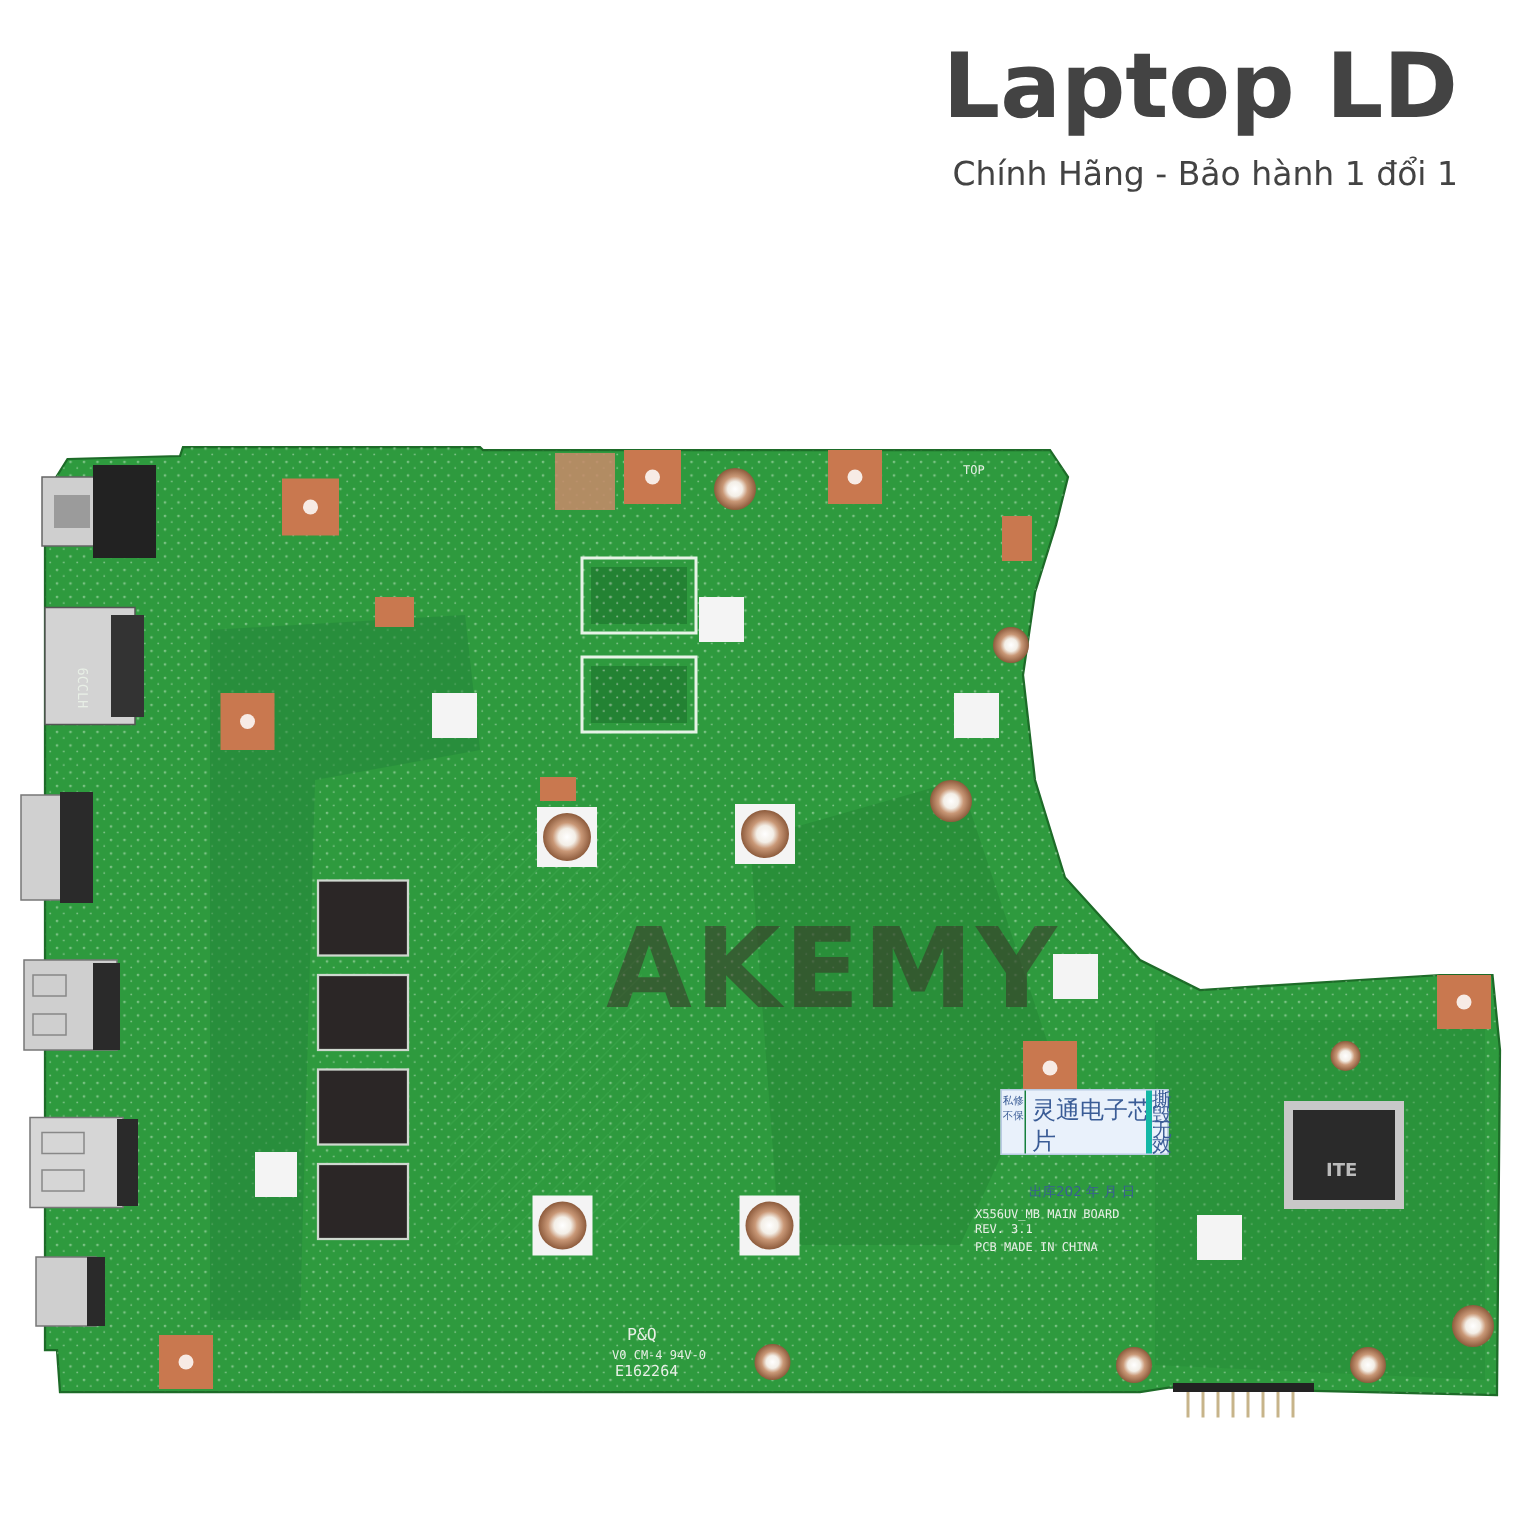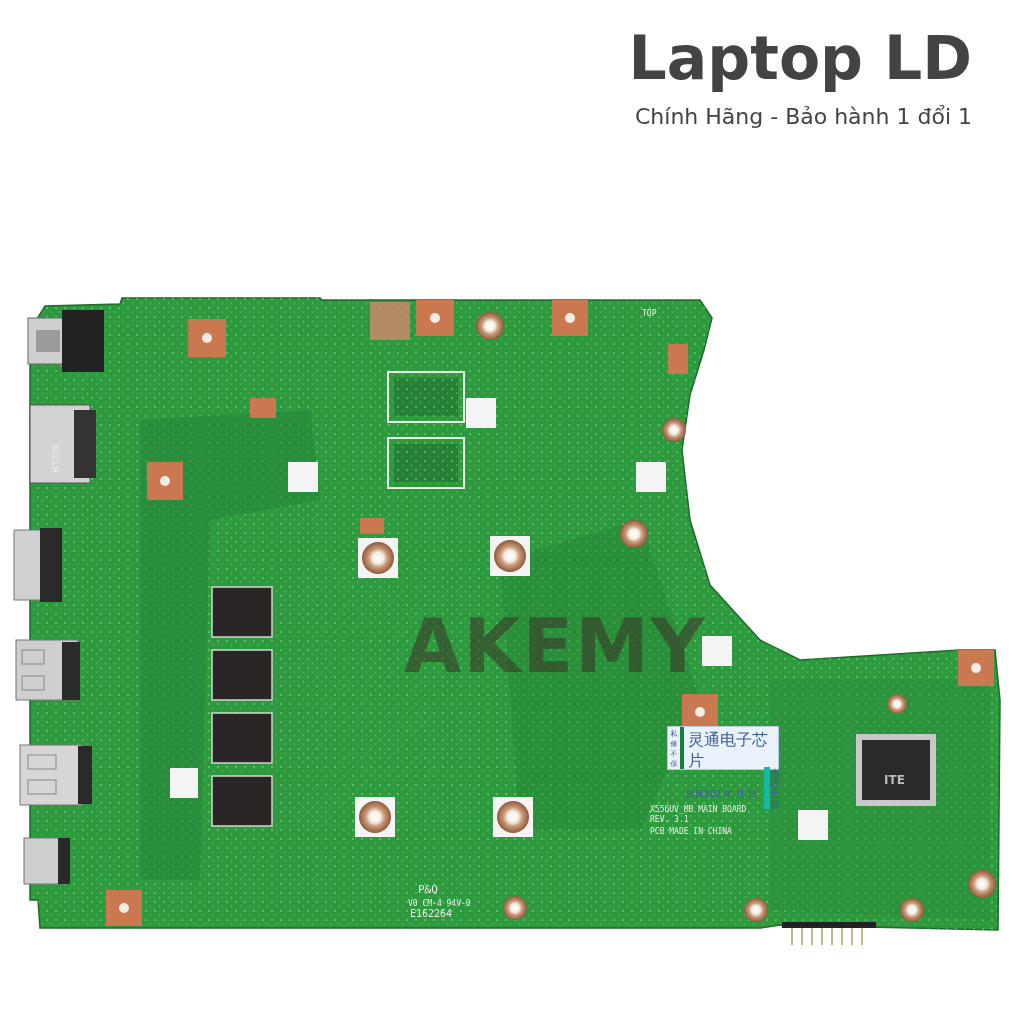--- a/index.html
+++ b/index.html
@@ -3,22 +3,22 @@
 <meta charset="utf-8">
 <style>
   html,body{margin:0;padding:0;background:#ffffff;}
   body{width:1024px;height:1024px;position:relative;overflow:hidden;font-family:"Liberation Sans",sans-serif;}
   .brand{position:absolute;right:52px;top:22px;text-align:right;color:#434343;}
   .brand-title{font-family:"DejaVu Sans",sans-serif;font-weight:bold;font-size:60px;line-height:72px;letter-spacing:0px;}
   .brand-sub{font-family:"DejaVu Sans",sans-serif;font-weight:normal;font-size:22px;line-height:30px;margin-top:8px;}
   svg.board{position:absolute;left:0;top:0;}
   .silk{font-family:"DejaVu Sans Mono",monospace;fill:#e8efe6;}
   .sticker{position:absolute;left:667px;top:726px;width:112px;height:44px;background:#e9f1fb;border:1px solid #b9cbe3;box-sizing:border-box;font-family:"DejaVu Sans",sans-serif;color:#3a5c96;}
-  .sticker .l{position:absolute;left:0;top:0;width:16px;height:42px;border-right:4px solid #15803d;font-size:7px;line-height:10px;text-align:center;padding-top:2px;box-sizing:border-box;}
-  .sticker .r{position:absolute;right:0;top:0;width:14px;height:42px;border-left:6px solid #14b8a6;font-size:10px;line-height:10px;text-align:center;padding-top:2px;box-sizing:border-box;margin-top:40px;}
+  .sticker .l{position:absolute;left:0;top:0;width:16px;height:42px;border-right:1px solid #15803d;font-size:7px;line-height:10px;text-align:center;padding-top:2px;box-sizing:border-box;}
+  .sticker .r{position:absolute;right:0;top:0;width:14px;height:42px;border-left:4px solid #14b8a6;font-size:13px;line-height:10px;text-align:center;padding-top:2px;box-sizing:border-box;}
   .sticker .t1{position:absolute;left:20px;top:3px;font-size:16px;}
   .sticker .t2{position:absolute;left:18px;top:25px;font-size:9px;margin-top:36px;}
   .watermark{position:absolute;left:404px;top:555px;font-family:"DejaVu Sans",sans-serif;font-weight:bold;font-size:74px;color:rgba(60,50,40,0.55);letter-spacing:2px;margin-top:48px;}
 </style>
 </head>
 <body>
 
 <div class="brand">
   <div class="brand-title">Laptop LD</div>
   <div class="brand-sub">Chính Hãng - Bảo hành 1 đổi 1</div>

